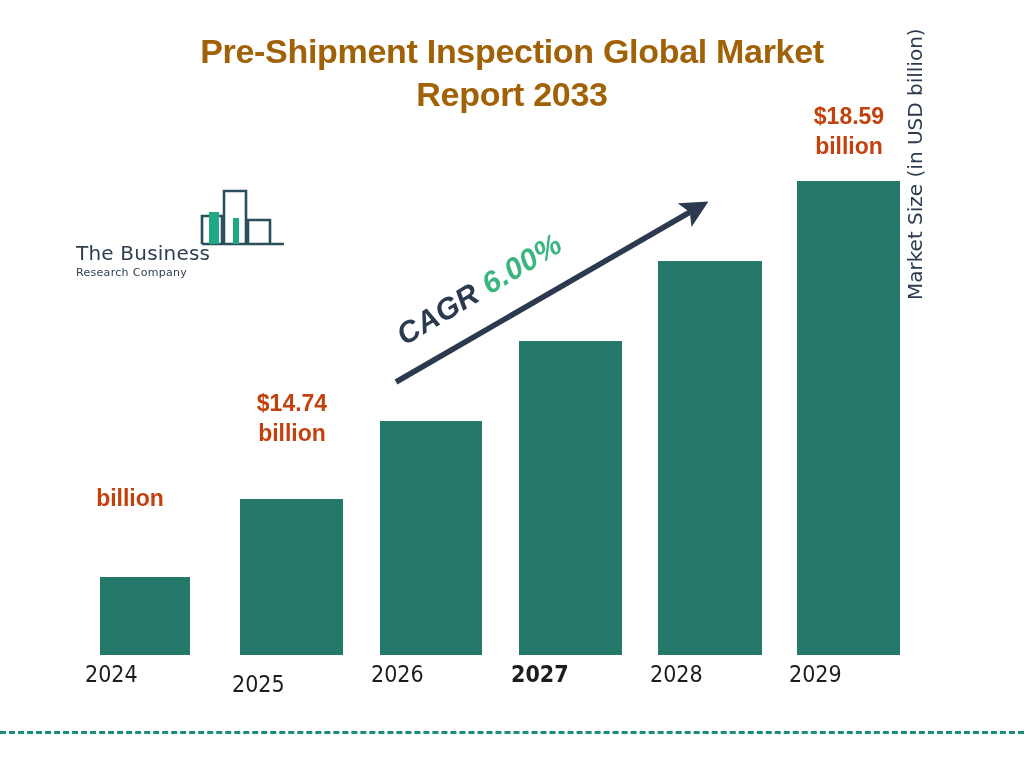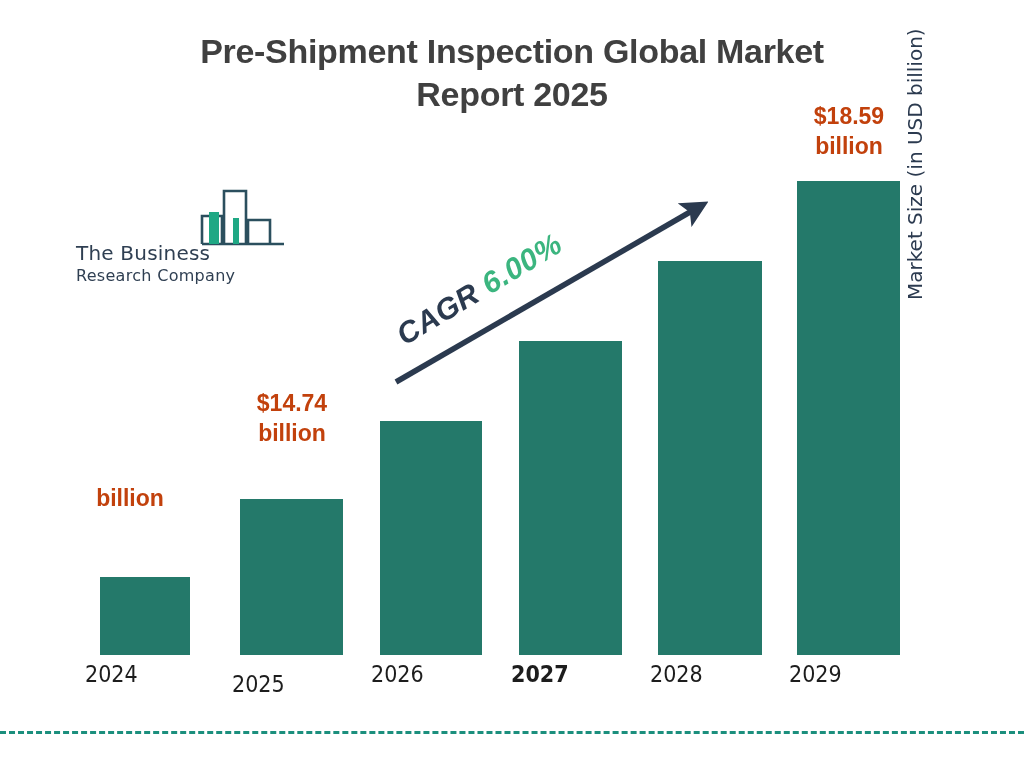--- a/index.html
+++ b/index.html
@@ -21,21 +21,21 @@
   
   #chart-title {
     position: absolute;
     left: 112px;
     top: 30px;
     width: 800px;
     text-align: center;
     font-size: 34px;
     font-weight: bold;
     line-height: 1.25;
-    color: #404040;
+    color: #a16207;
     letter-spacing: -0.3px;
   }
 
   
   #logo {
     position: absolute;
     left: 76px;
     top: 188px;
     width: 210px;
     height: 64px;
@@ -47,21 +47,21 @@
     color: #2b3a4f;
     font-family: "DejaVu Sans", sans-serif;
     margin-top: 47px;
   }
   #logo .logo-line1 {
     font-size: 20px;
     letter-spacing: 0.2px;
     color: #2f3f52;
   }
   #logo .logo-line2 {
-    font-size: 16px;
+    font-size: 11px;
     letter-spacing: 0.3px;
     color: #2f3f52;
     margin-top: 1px;
   }
   #logo-mark {
     position: absolute;
     left: 124px;
     top: 0px;
   }
 
@@ -141,21 +141,21 @@
     border-top: 3px dashed #1b8f7d;
   }
 </style>
 </head>
 <body>
 
 <div id="canvas">
 
   <div id="chart-title">
     <div>Pre-Shipment Inspection Global Market</div>
-    <div>Report 2025</div>
+    <div>Report 2033</div>
   </div>
 
   <div id="logo">
     <div class="logo-text">
       <div class="logo-line1">The Business</div>
       <div class="logo-line2">Research Company</div>
     </div>
     <svg id="logo-mark" width="86" height="62" viewBox="0 0 86 62">
 
       <polyline points="2,56 2,28 22,28 22,56" fill="none" stroke="#2b4f5e" stroke-width="2.6"></polyline>

